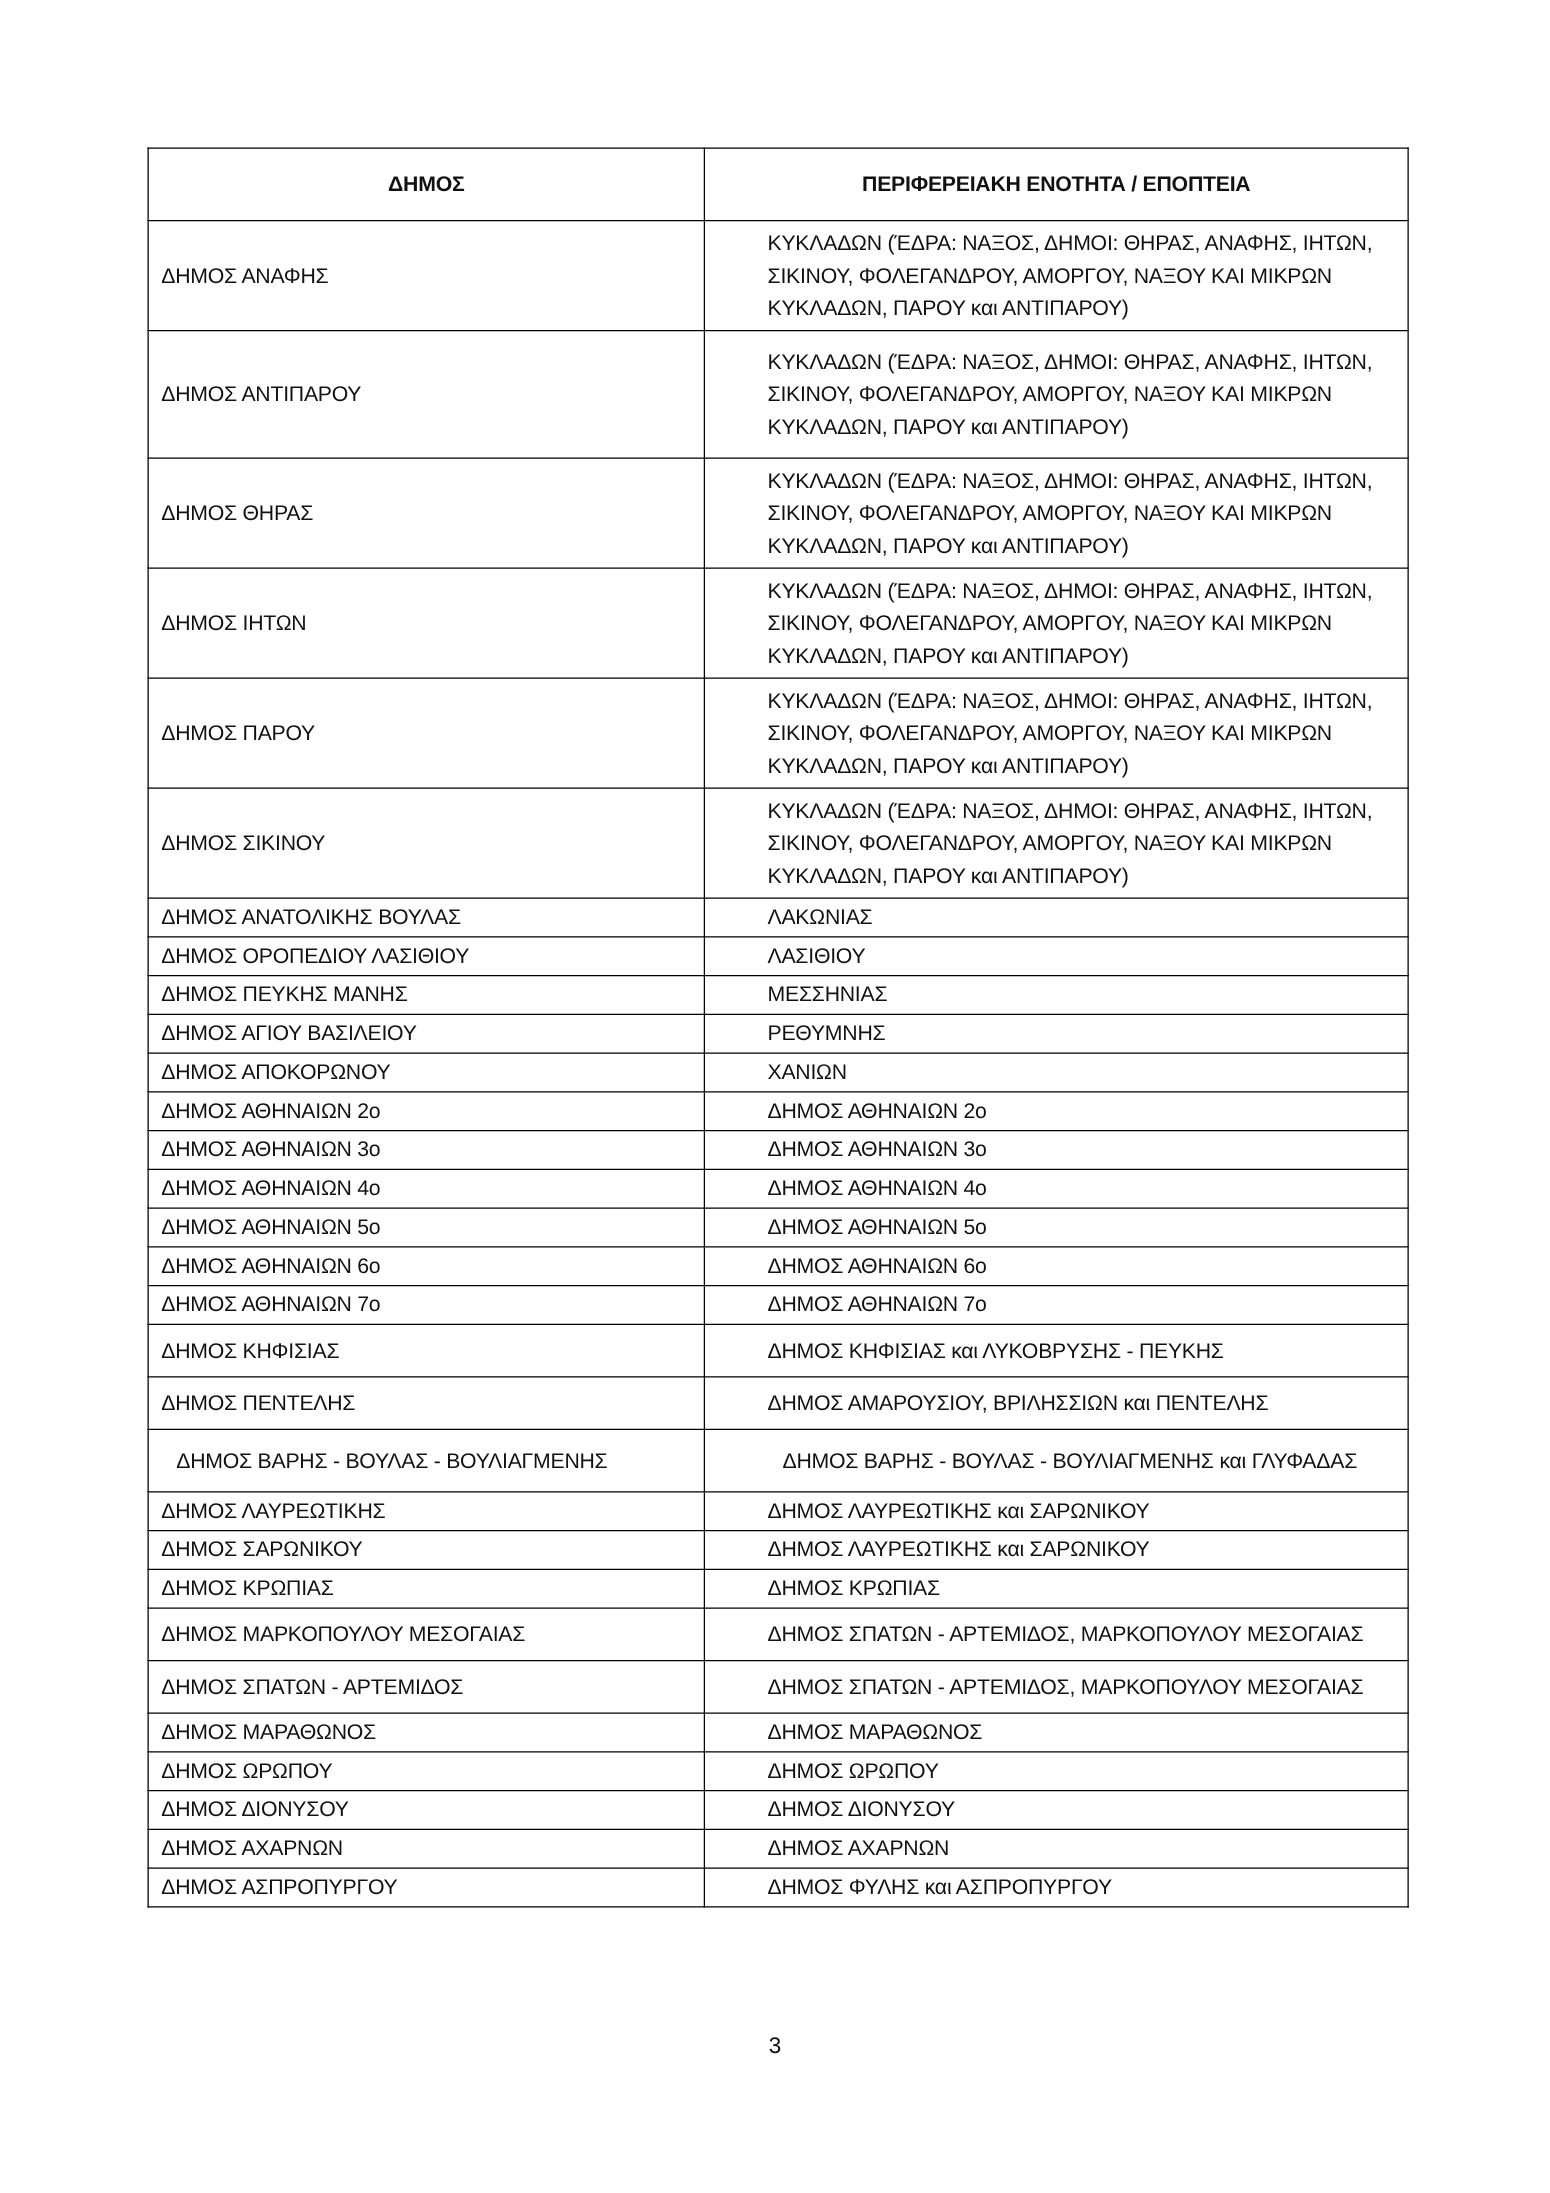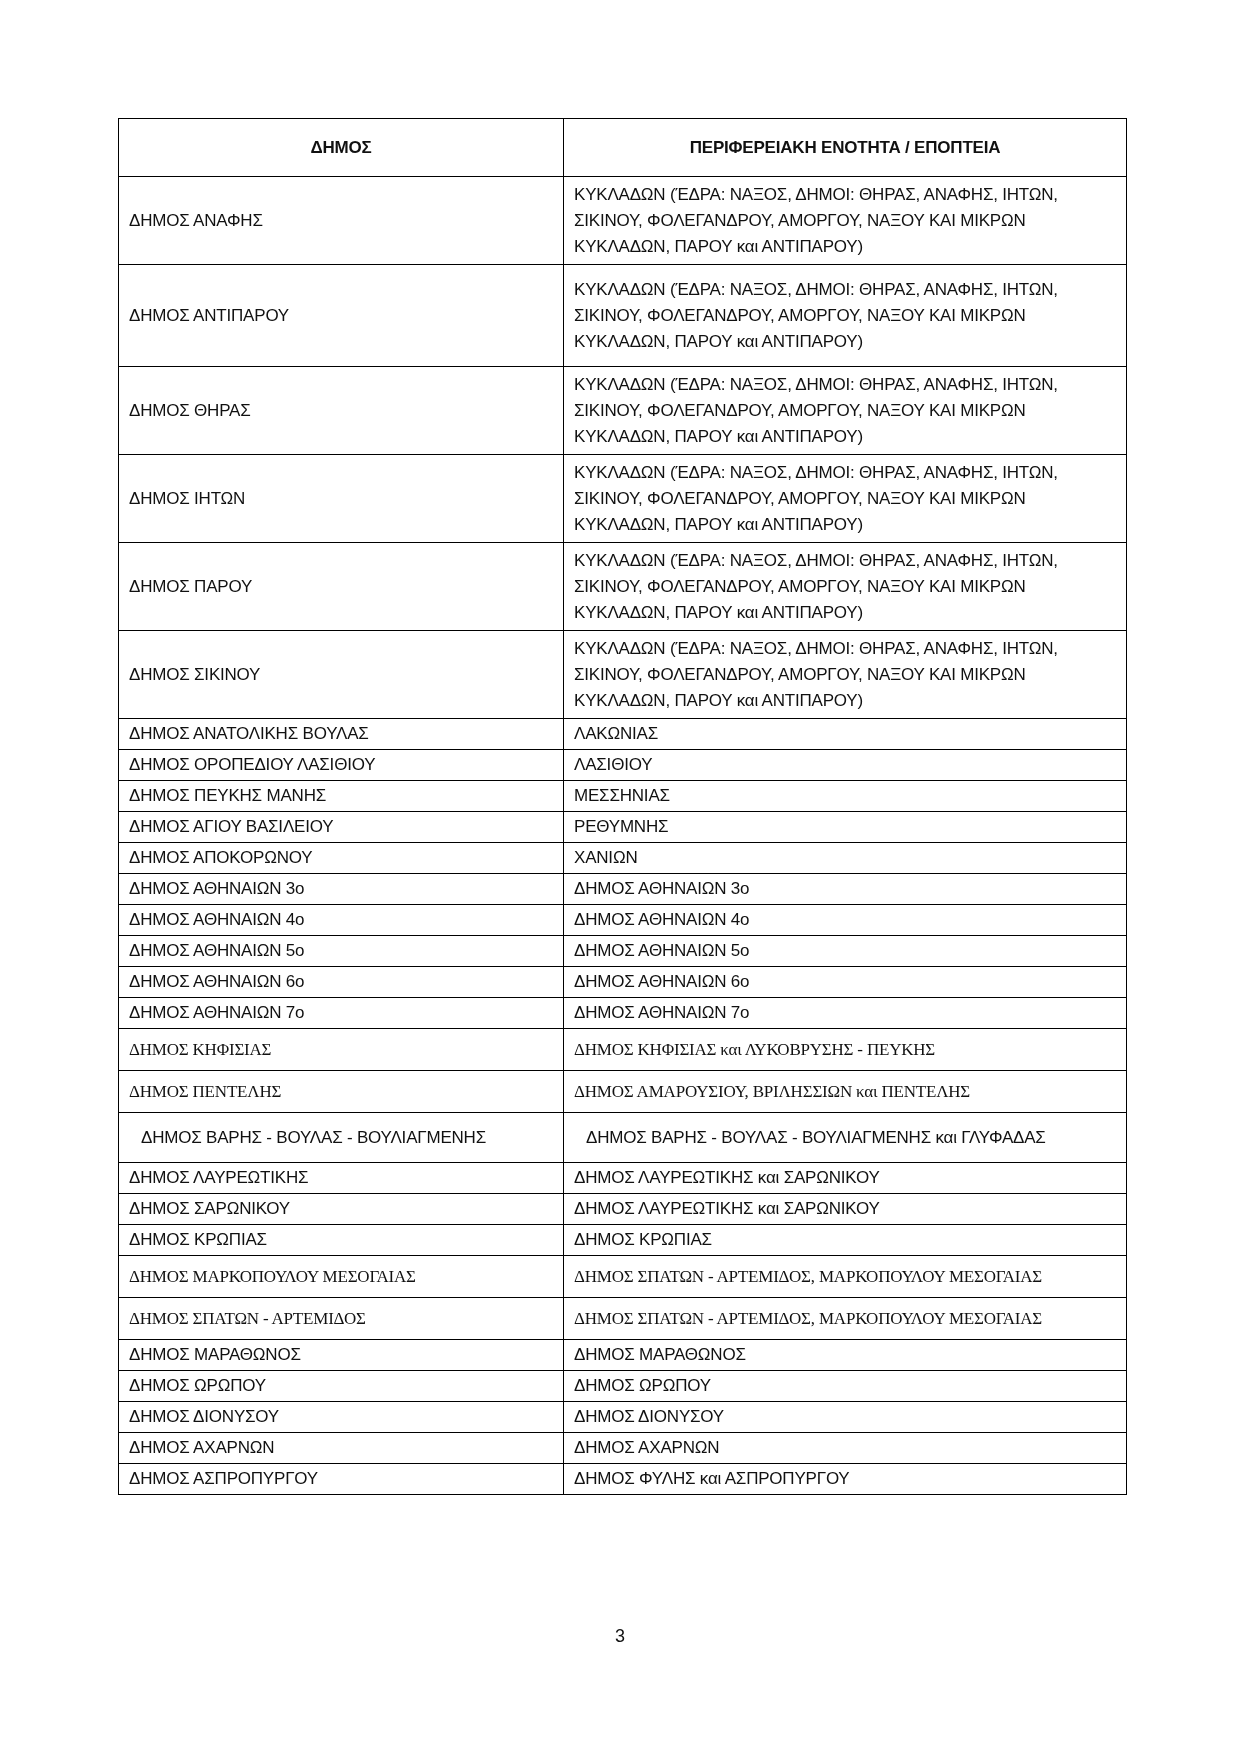--- a/index.html
+++ b/index.html
@@ -21,25 +21,25 @@
     font-size: 17px;
     line-height: 26px;
     vertical-align: middle;
     text-align: left;
     letter-spacing: -0.2px;
     font-stretch: condensed;
   }
   table.dt th {
     height: 57px; font-weight: bold; text-align: center; font-size: 17px;
   }
-  table.dt td .ml { display: block; }
+  table.dt td .ml { display: block; margin-left: 40px; }
   tr.tall td { height: 87px; }
   tr.tall2 td { height: 101px; }
   tr.one td { height: 30px; }
-  tr.mid td { height: 41px; font-family: Liberation Serif, serif; }
+  tr.mid td { height: 41px; }
   tr.mid2 td { height: 49px; padding-left: 22px; }
   .page-number {
     position: absolute; left: 0; width: 1240px; top: 1626px;
     text-align: center; font-size: 18px;
   }
 </style>
 </head>
 <body>
 
 <div class="page">
@@ -127,20 +127,26 @@
             <span class="ml">ΡΕΘΥΜΝΗΣ</span>
           </td>
         </tr>
         <tr class="one">
           <td>ΔΗΜΟΣ ΑΠΟΚΟΡΩΝΟΥ</td>
           <td>
             <span class="ml">ΧΑΝΙΩΝ</span>
           </td>
         </tr>
         <tr class="one">
+          <td>ΔΗΜΟΣ ΑΘΗΝΑΙΩΝ 2ο</td>
+          <td>
+            <span class="ml">ΔΗΜΟΣ ΑΘΗΝΑΙΩΝ 2ο</span>
+          </td>
+        </tr>
+        <tr class="one">
           <td>ΔΗΜΟΣ ΑΘΗΝΑΙΩΝ 3ο</td>
           <td>
             <span class="ml">ΔΗΜΟΣ ΑΘΗΝΑΙΩΝ 3ο</span>
           </td>
         </tr>
         <tr class="one">
           <td>ΔΗΜΟΣ ΑΘΗΝΑΙΩΝ 4ο</td>
           <td>
             <span class="ml">ΔΗΜΟΣ ΑΘΗΝΑΙΩΝ 4ο</span>
           </td>

